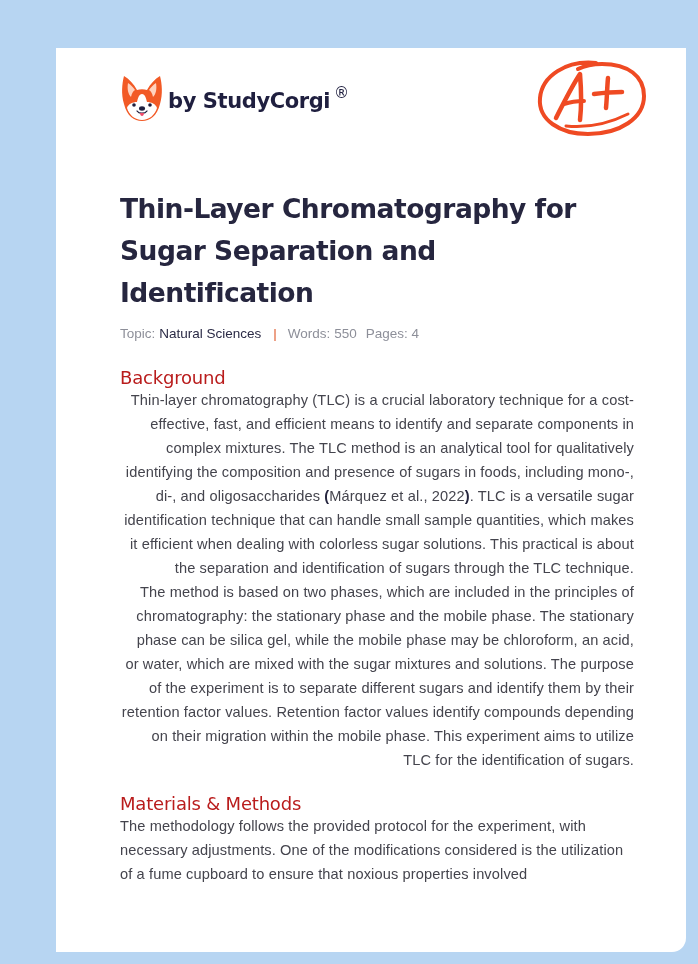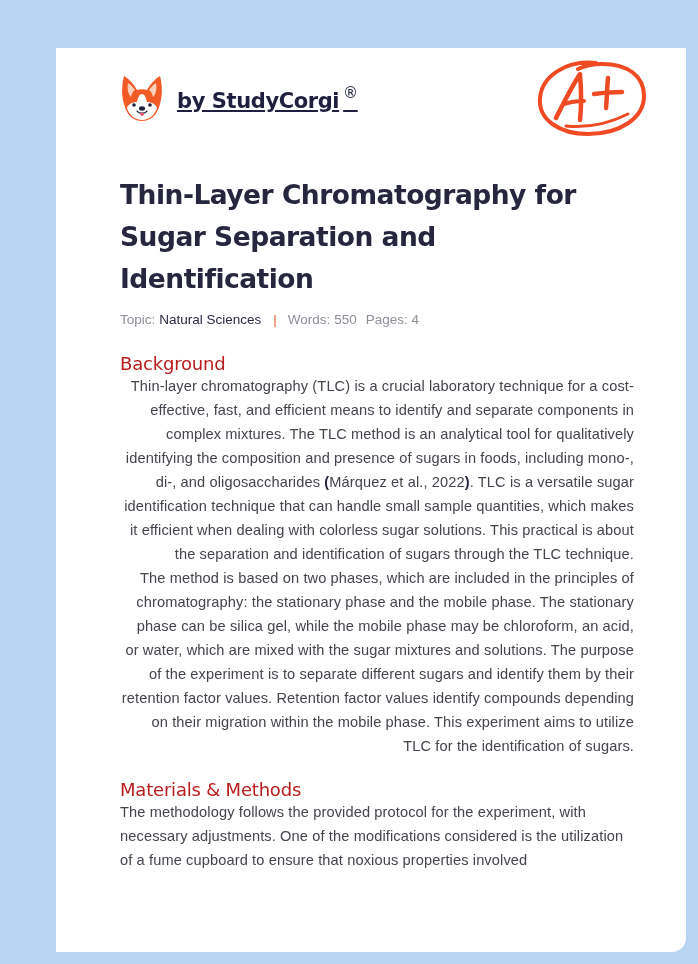--- a/index.html
+++ b/index.html
@@ -31,49 +31,48 @@
       display: flex;
       align-items: center;
       height: 48px;
     }
     .logo-icon {
       width: 44px;
       height: 48px;
       display: block;
     }
     .logo-text {
-      margin-left: 13px;
+      margin-left: 4px;
       margin-top: 6px;
       font-family: "DejaVu Sans", sans-serif;
       font-weight: bold;
       font-size: 21px;
       color: #1f1f3f;
       letter-spacing: -0.4px;
-      text-decoration: underline;
     }
     .logo-reg {
       font-family: "DejaVu Sans", sans-serif;
       font-size: 15px;
       color: #1f1f3f;
       position: relative;
       top: -10px;
       margin-left: 4px;
       font-weight: normal;
     }
     .grade {
       position: absolute;
       left: 480px;
       top: 10px;
       width: 114px;
       height: 82px;
     }
     .content {
       position: absolute;
       left: 64px;
-      top: 126px;
+      top: 140px;
       width: 514px;
     }
     .title {
       font-family: "DejaVu Sans", sans-serif;
       font-weight: bold;
       font-size: 26.5px;
       line-height: 42px;
       color: #26263f;
       margin: 0;
       letter-spacing: -0.5px;

